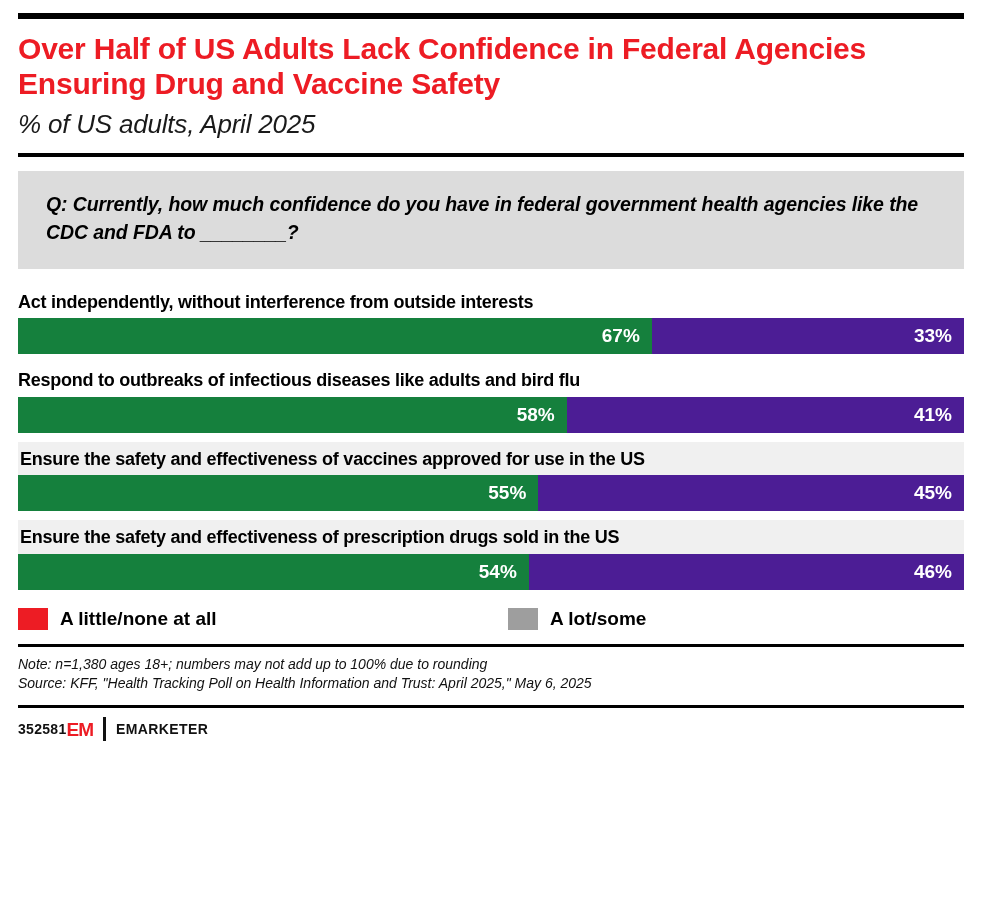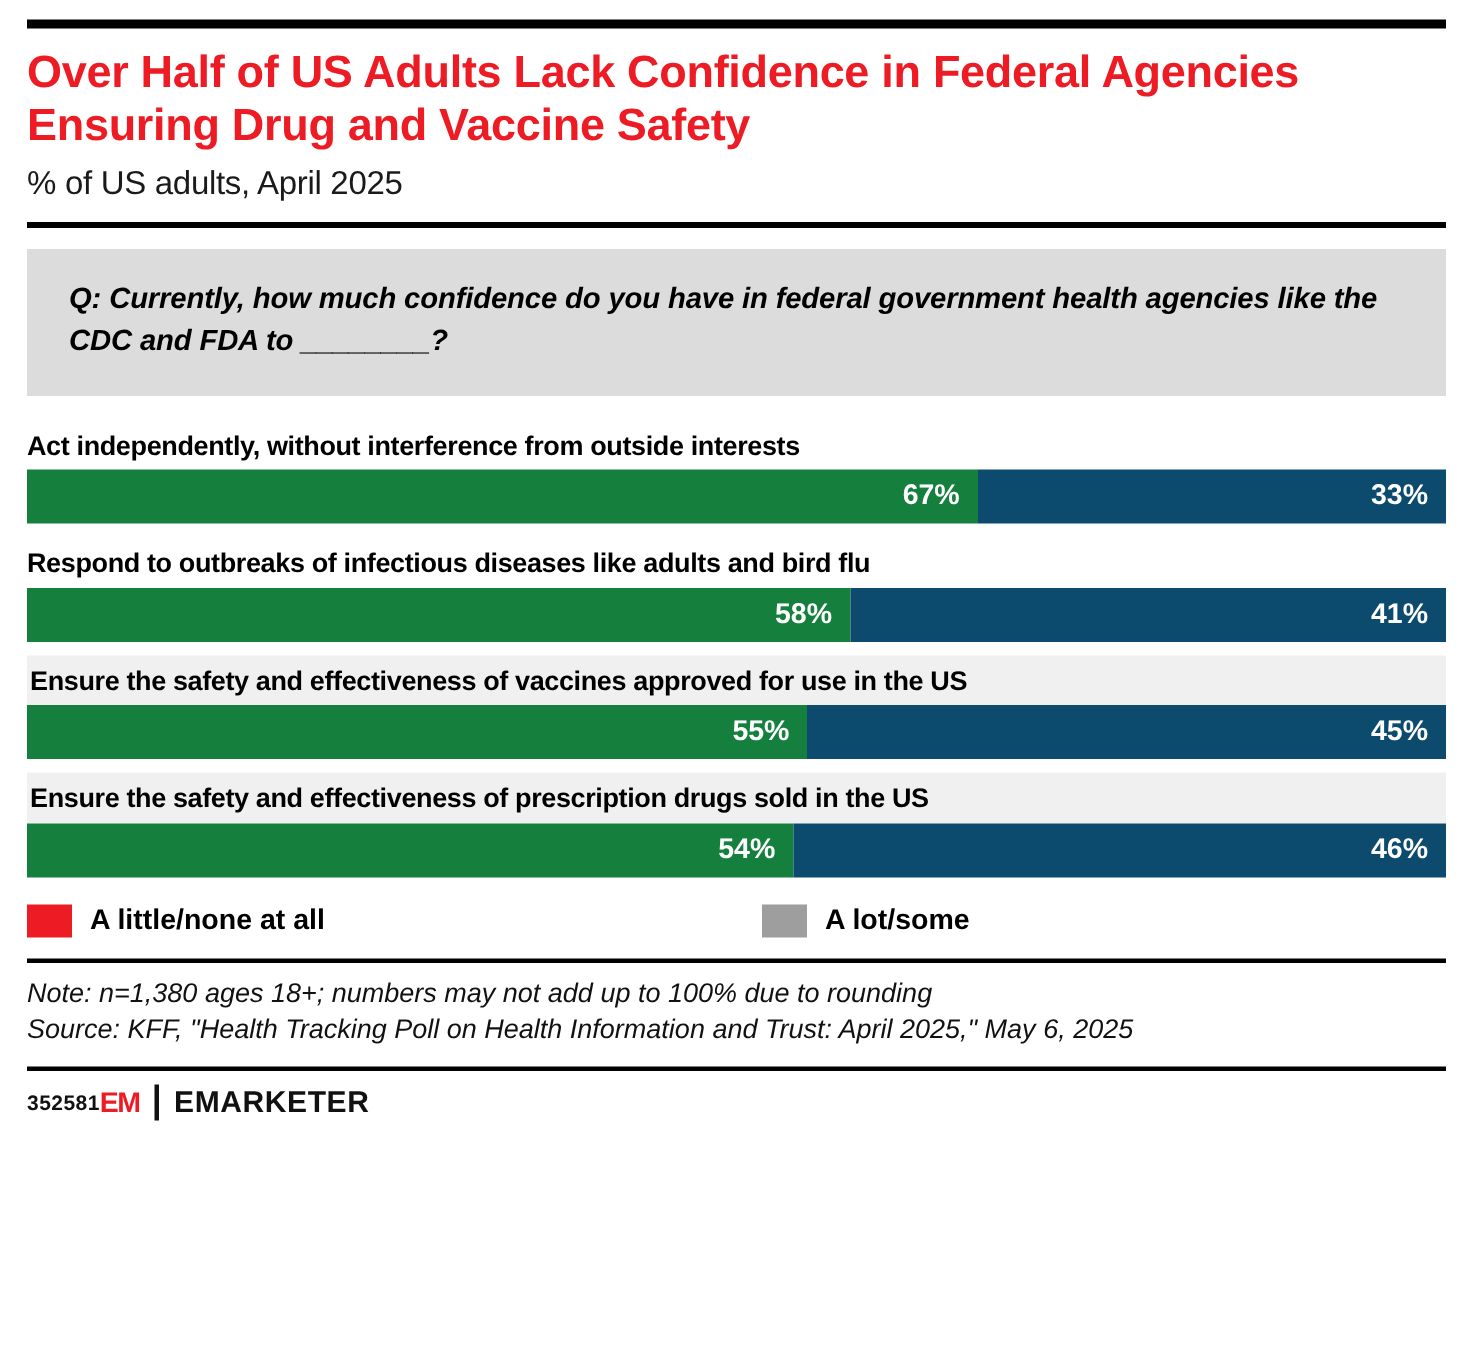--- a/index.html
+++ b/index.html
@@ -37,21 +37,22 @@
   
   .title {
     font-size: 30px;
     font-weight: bold;
     color: #ED1C24;
     line-height: 1.17;
     letter-spacing: -0.2px;
     margin-top: 12px;
   }
   .subtitle {
-    font-size: 22px;
+    font-size: 26px;
+    font-style: italic;
     font-weight: normal;
     color: #1a1a1a;
     margin-top: 8px;
     letter-spacing: -0.2px;
   }
 
   
   .question-band {
     background: #DCDCDC;
     margin-top: 14px;
@@ -94,21 +95,21 @@
     display: flex;
     align-items: center;
     justify-content: flex-end;
     box-sizing: border-box;
     padding-right: 12px;
     color: #ffffff;
     font-size: 19px;
     font-weight: bold;
   }
   .seg.a { background: #15803d; }
-  .seg.b { background: #0c4a6e; }
+  .seg.b { background: #4c1d95; }
   .row-gap { height: 9px; }
 
   
   .legend {
     display: flex;
     align-items: center;
     margin-top: 18px;
     padding-bottom: 12px;
   }
   .legend-item {
@@ -126,21 +127,21 @@
   .swatch.a { background: #ED1C24; }
   .swatch.b { background: #9E9E9E; }
 
   
   .rule-foot {
     height: 3px;
     background: #000000;
     margin-top: 2px;
   }
   .notes {
-    font-size: 18px;
+    font-size: 14px;
     font-style: italic;
     line-height: 1.38;
     margin-top: 8px;
     color: #111111;
   }
   .rule-foot2 {
     height: 3px;
     background: #000000;
     margin-top: 12px;
   }
@@ -167,21 +168,21 @@
     letter-spacing: -1px;
     line-height: 1;
   }
   .brand-divider {
     width: 3px;
     height: 24px;
     background: #111111;
     margin: 0 10px;
   }
   .brand-name {
-    font-size: 20px;
+    font-size: 14px;
     font-weight: bold;
     color: #111111;
     letter-spacing: 0.4px;
   }
 </style>
 </head>
 <body>
 
 <div class="page">
 

